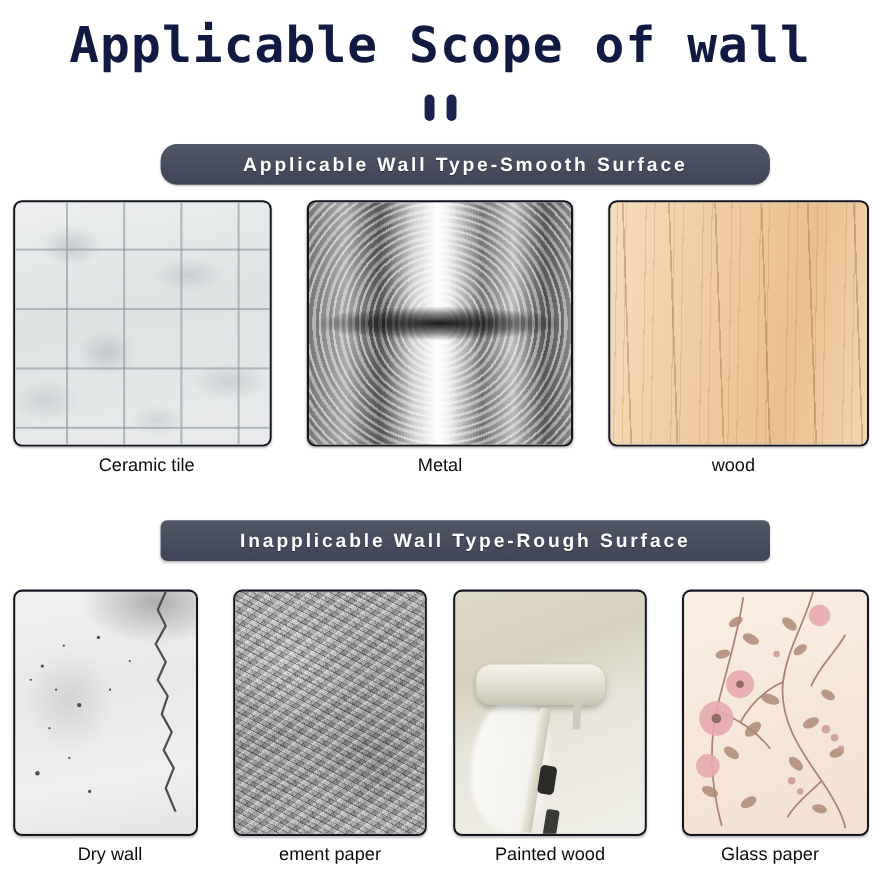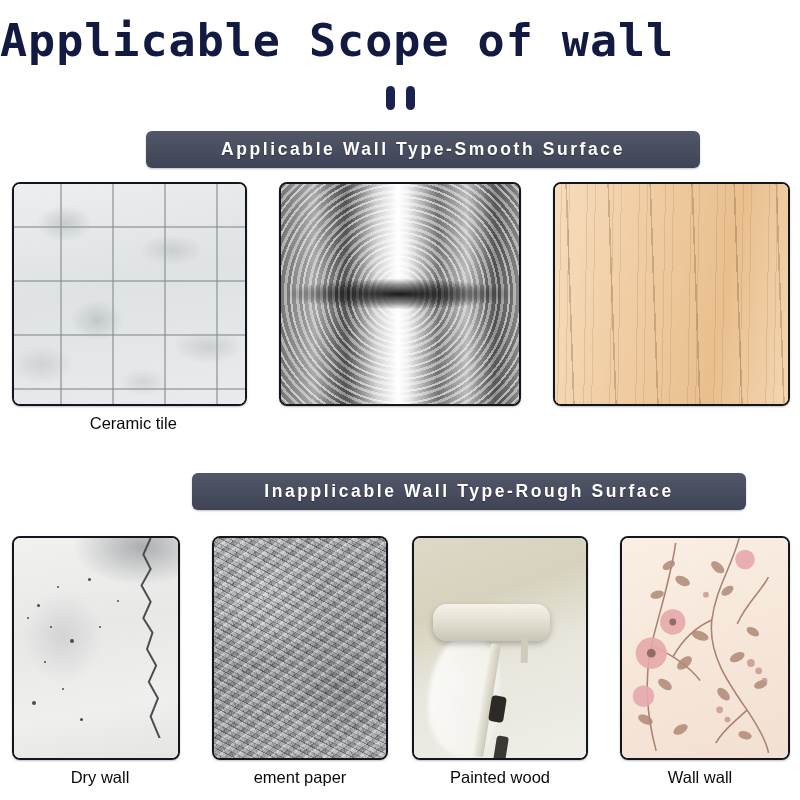--- a/index.html
+++ b/index.html
@@ -14,21 +14,21 @@
     overflow: hidden;
     position: relative;
   }
 
   
   .page-title {
     position: absolute;
     top: 14px;
     left: 0;
     width: 800px;
-    text-align: left;
+    text-align: center;
     font-family: "DejaVu Sans Mono", "Liberation Mono", monospace;
     font-weight: bold;
     font-size: 45px;
     letter-spacing: 1px;
     color: #131a42;
     white-space: nowrap;
   }
 
   
   .quote-deco {
@@ -60,22 +60,22 @@
     color: #ffffff;
     font-size: 17.5px;
     font-weight: bold;
     letter-spacing: 2.6px;
     display: flex;
     align-items: center;
     justify-content: center;
     text-shadow: 0 1px 1px rgba(0,0,0,0.35);
     white-space: nowrap;
   }
-  #banner-smooth { top: 131px; }
-  #banner-rough  { top: 473px; margin-left: 46px; }
+  #banner-smooth { top: 131px; border-radius: 15px; }
+  #banner-rough  { top: 473px; }
 
   
   .row {
     position: absolute;
     left: 0;
     width: 800px;
     height: 224px;
     display: flex;
     justify-content: center;
   }
@@ -309,26 +309,28 @@
     <div class="thumb">
       <div class="tex-tile"></div>
     </div>
     <div class="caption">Ceramic tile</div>
   </div>
 
   <div class="cell">
     <div class="thumb">
       <div class="tex-metal"></div>
     </div>
+    <div class="caption">Metal</div>
   </div>
 
   <div class="cell">
     <div class="thumb">
       <div class="tex-wood"></div>
     </div>
+    <div class="caption">wood</div>
   </div>
 
 
 </div>
 
 <div class="banner" id="banner-rough">Inapplicable Wall Type-Rough Surface</div>
 
 <div class="row" id="row-rough">
 
   <div class="cell">
@@ -418,16 +420,16 @@
             <circle cx="132" cy="128" r="4"></circle>
             <circle cx="140" cy="136" r="3.5"></circle>
             <circle cx="146" cy="146" r="3"></circle>
             <circle cx="100" cy="176" r="3.5"></circle>
             <circle cx="108" cy="186" r="3"></circle>
             <circle cx="86" cy="58" r="3"></circle>
           </g>
         </svg>
       </div>
     </div>
-    <div class="caption">Wall wall</div>
+    <div class="caption">Glass paper</div>
   </div>
 
 </div>
 
 </body></html>

